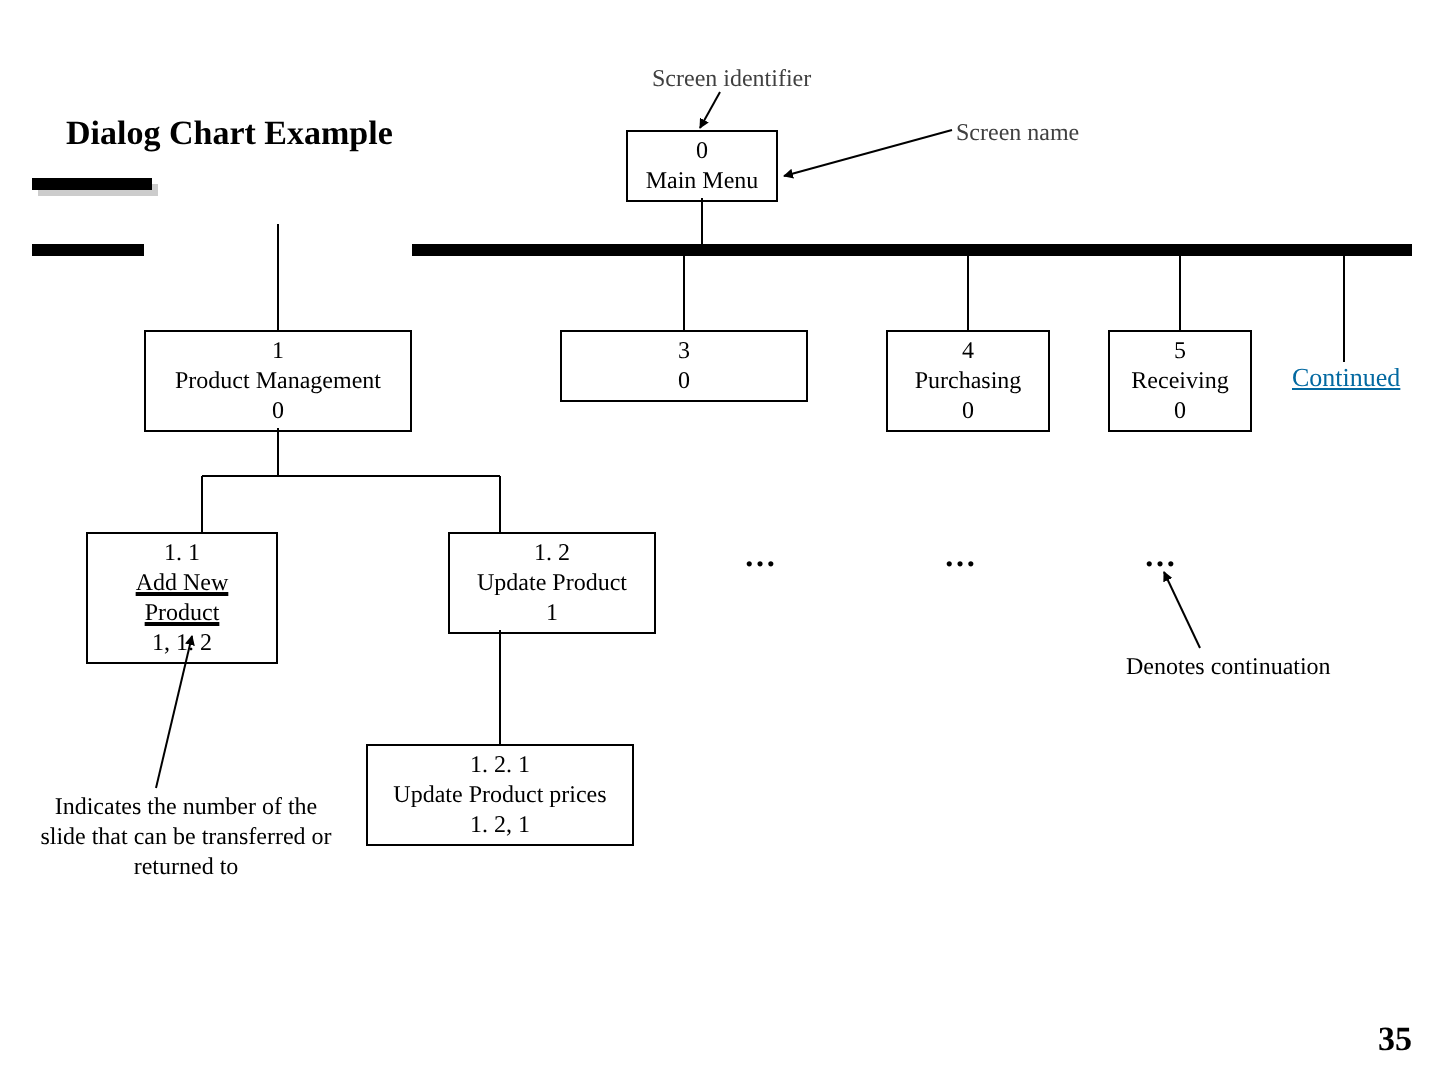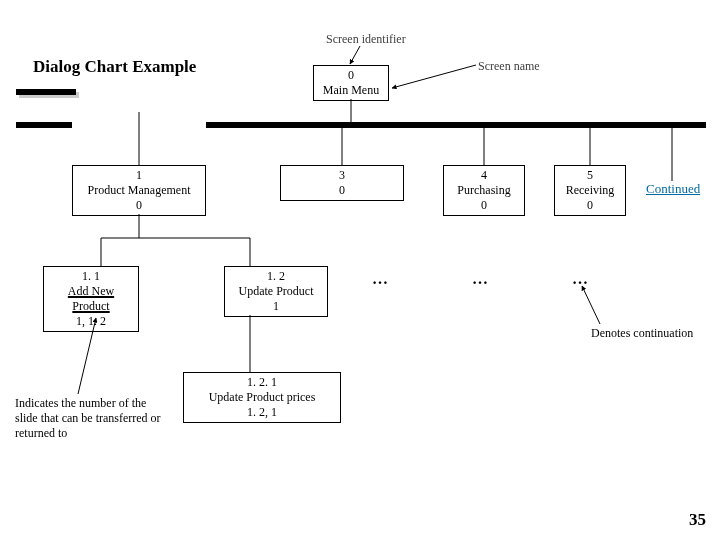--- a/index.html
+++ b/index.html
@@ -136,28 +136,28 @@
 <div class="box" style="left:196px; top:266px; width:104px;margin-left:28px;">
   <div>1. 2</div>
   <div>Update Product</div>
   <div>1</div>
 </div>
 
 <div class="dots" style="left:372px; top:270px;">…</div>
 <div class="dots" style="left:472px; top:270px;">…</div>
 <div class="dots" style="left:572px; top:270px;">…</div>
 
-<div class="box" style="left:183px; top:372px; width:158px;">
+<div class="box" style="left:183px; top:372px; width:134px;">
   <div>1. 2. 1</div>
   <div>Update Product prices</div>
   <div>1. 2, 1</div>
 </div>
 
-<div class="anno" style="left:563px; top:326px;margin-left:28px;">Denotes continuation</div>
-<div class="anno" style="left:15px; top:396px; width:156px;">Indicates the number of the slide that can be transferred or returned to</div>
+<div class="anno" style="left:563px; top:326px;">Denotes continuation</div>
+<div class="anno" style="left:15px; top:396px; width:156px;text-align:center;">Indicates the number of the slide that can be transferred or returned to</div>
 
 <div class="pagenum">35</div>
 
 <svg class="lines">
   <defs>
     <marker id="arrow" viewBox="0 0 10 10" refX="9" refY="5" markerWidth="5" markerHeight="5" orient="auto-start-reverse">
       <path d="M 0 0 L 10 5 L 0 10 z" fill="#000"></path>
     </marker>
   </defs>
 

